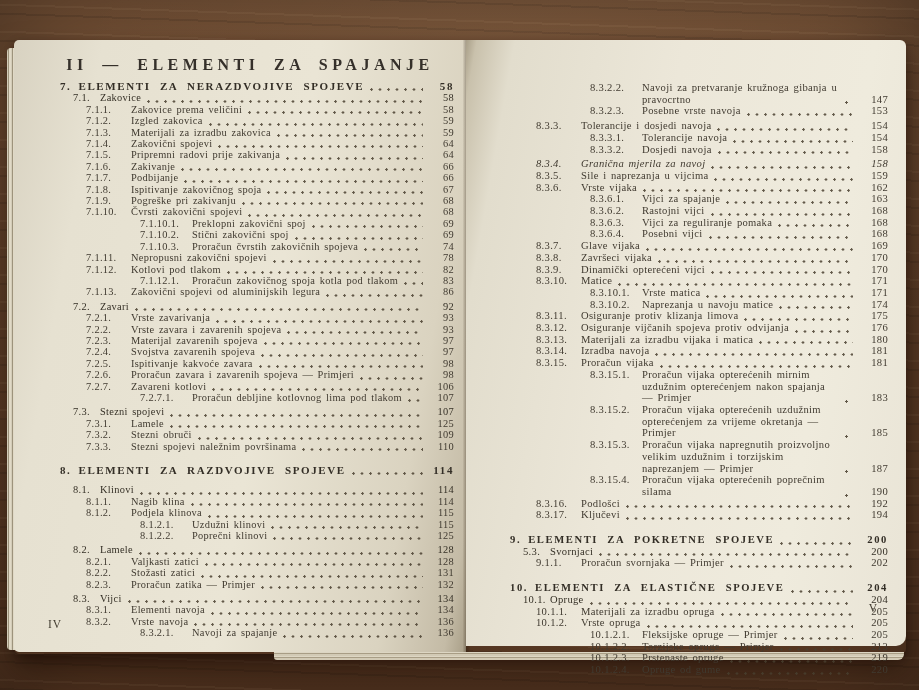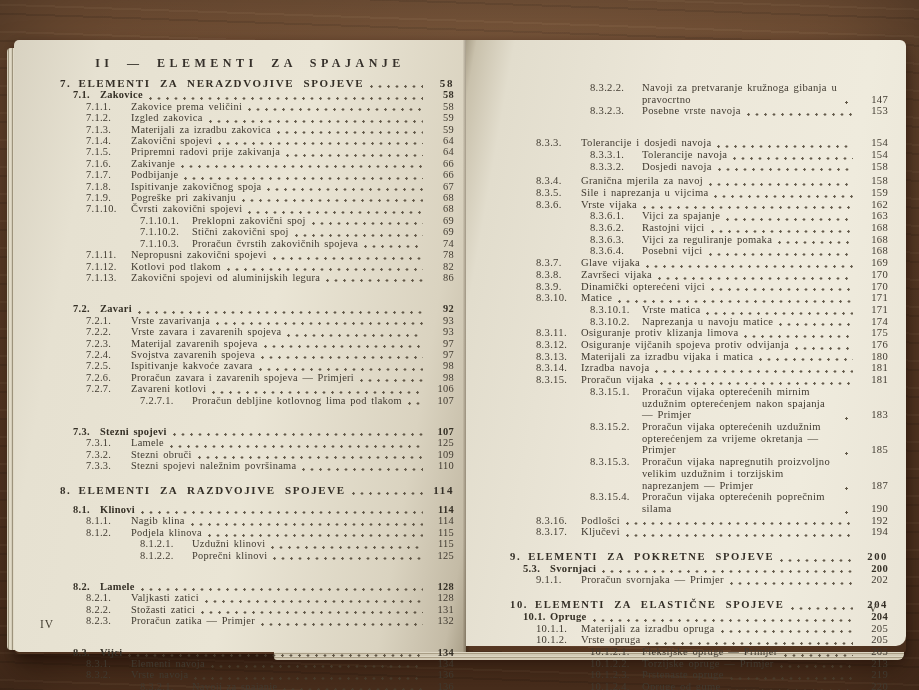--- a/index.html
+++ b/index.html
@@ -29,44 +29,44 @@
   .page{position:absolute;top:0;height:612px;box-sizing:border-box;}
   .page-left{left:0;width:452px;border-radius:5px 0 0 5px;
     background:linear-gradient(100deg,#d8d2c1 0%,#e6e1d1 16%,#eae5d5 55%,#dad3c0 84%,#c4bba6 96%,#a89e87 100%);
     padding:14px 12px 0 46px;}
   .page-right{left:452px;width:440px;height:606px;border-radius:0 6px 10px 0;
     background:linear-gradient(100deg,#a99f88 0%,#c9c1ac 2%,#e2ddcd 9%,#ece7d9 40%,#efebdd 75%,#e9e4d6 100%);
     padding:42px 18px 0 44px;}
   .seam{position:absolute;left:449px;top:0;width:7px;height:612px;
     background:linear-gradient(to right,rgba(60,40,20,.05),rgba(40,25,10,.38) 55%,rgba(60,40,20,.12));}
   .main-heading{ text-align:center; padding-right:14px; margin:2px 0 7px 0;
-    font-weight:bold; font-size:12px; letter-spacing:4.5px; word-spacing:6px; color:#35302a;}
+    font-weight:bold; font-size:16px; letter-spacing:4.5px; word-spacing:6px; color:#35302a;}
   .toc{color:#403a30;}
   .row{display:flex;align-items:flex-end;line-height:11.4px;font-size:10.4px;
     letter-spacing:.3px;word-spacing:1.6px;}
   .page-right .row{line-height:11.7px;font-size:10.6px;}
   .row .num{flex:0 0 auto;align-self:flex-start;white-space:nowrap;}
   .row .title{flex:0 1 auto;}
   .row .leader{flex:1 1 8px;height:11px;margin:0 5px 0 6px;min-width:8px;
     background:radial-gradient(circle at 1.5px 8.5px, rgba(72,62,46,.85) 1px, transparent 1.4px) repeat-x;
     background-size:8.5px 11px;}
   .row .pnum{flex:0 0 26px;text-align:right;white-space:nowrap;}
   .page-right .row .pnum{flex-basis:30px;}
   
   .l1{margin-left:0;font-weight:bold;font-size:11px;letter-spacing:1.6px;word-spacing:5px;color:#332e26;}
   .l1 .num{margin-right:7px;}
-  .l2{margin-left:13px;font-weight:bold;color:#353026;}
+  .l2{margin-left:13px;font-weight:normal;color:#353026;}
   .l2 .num{width:27px;}
   .l3{margin-left:26px;}
   .l3 .num{width:45px;}
   .l4{margin-left:80px;}
   .l4 .num{width:52px;}
-  .g1{margin-top:20px;} .g2{margin-top:8px;} .g3{margin-top:13px;} .g4{margin-top:3px;}
+  .g1{margin-top:3px;} .g2{margin-top:8px;} .g3{margin-top:13px;} .g4{margin-top:3px;font-style:italic;}
   .folio{position:absolute;font-size:11.5px;color:#464034;letter-spacing:1px;}
-  .folio-left{left:26px;bottom:22px;}
+  .folio-left{left:34px;bottom:22px;}
   .folio-right{right:28px;bottom:32px;}
 </style>
 </head>
 <body>
 
 <div class="vignette"></div>
 
 <div class="book">
   <div class="sheets-left"></div>
   <div class="sheets-bottom"></div>
@@ -169,20 +169,26 @@
           <span class="title">Nepropusni zakovični spojevi</span>
           <span class="leader"></span>
           <span class="pnum">78</span>
         </div>
         <div class="row l3">
           <span class="num">7.1.12.</span>
           <span class="title">Kotlovi pod tlakom</span>
           <span class="leader"></span>
           <span class="pnum">82</span>
         </div>
+        <div class="row l4">
+          <span class="num">7.1.12.1.</span>
+          <span class="title">Proračun zakovičnog spoja kotla pod tlakom</span>
+          <span class="leader"></span>
+          <span class="pnum">83</span>
+        </div>
         <div class="row l3">
           <span class="num">7.1.13.</span>
           <span class="title">Zakovični spojevi od aluminijskih legura</span>
           <span class="leader"></span>
           <span class="pnum">86</span>
         </div>
         <div class="row l2 g1">
           <span class="num">7.2.</span>
           <span class="title">Zavari</span>
           <span class="leader"></span>

